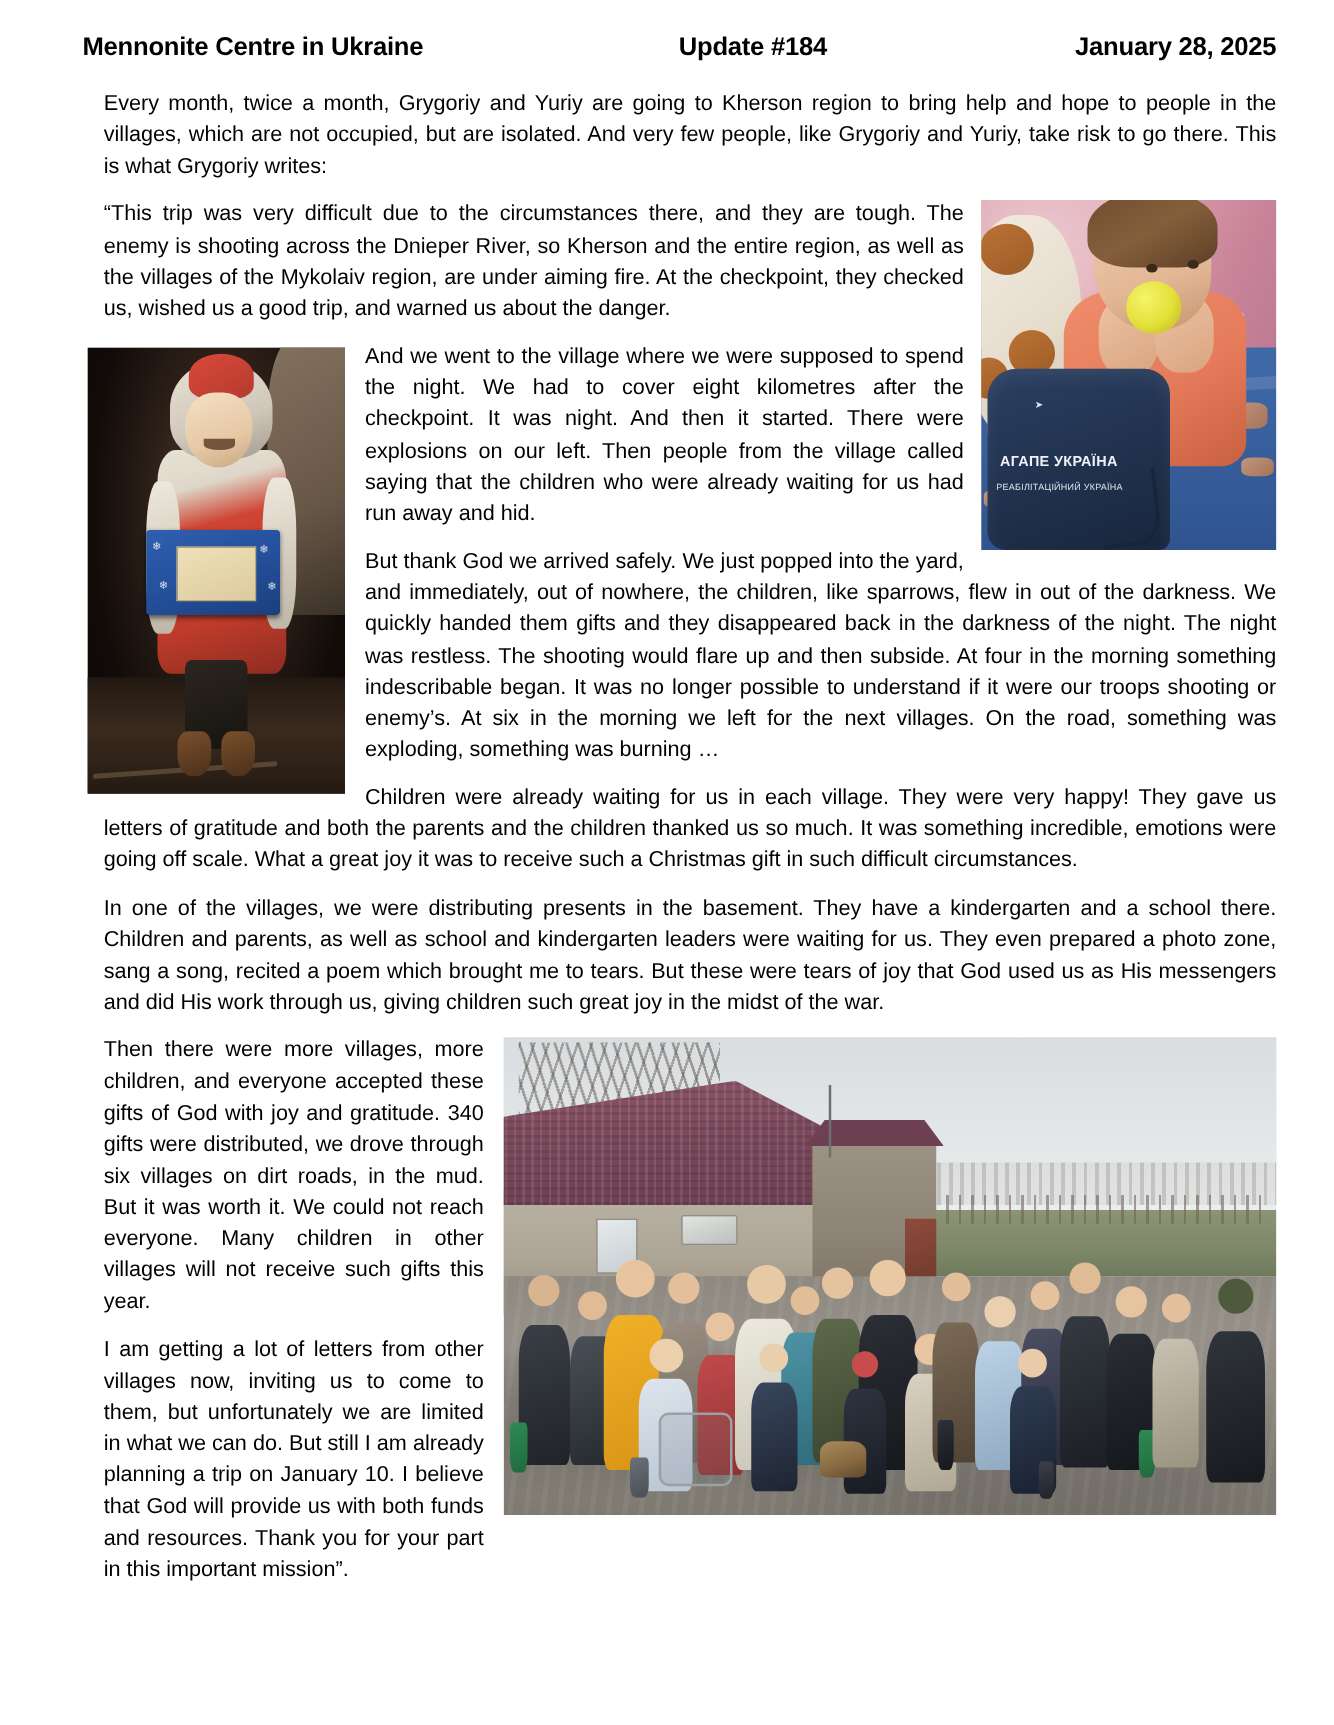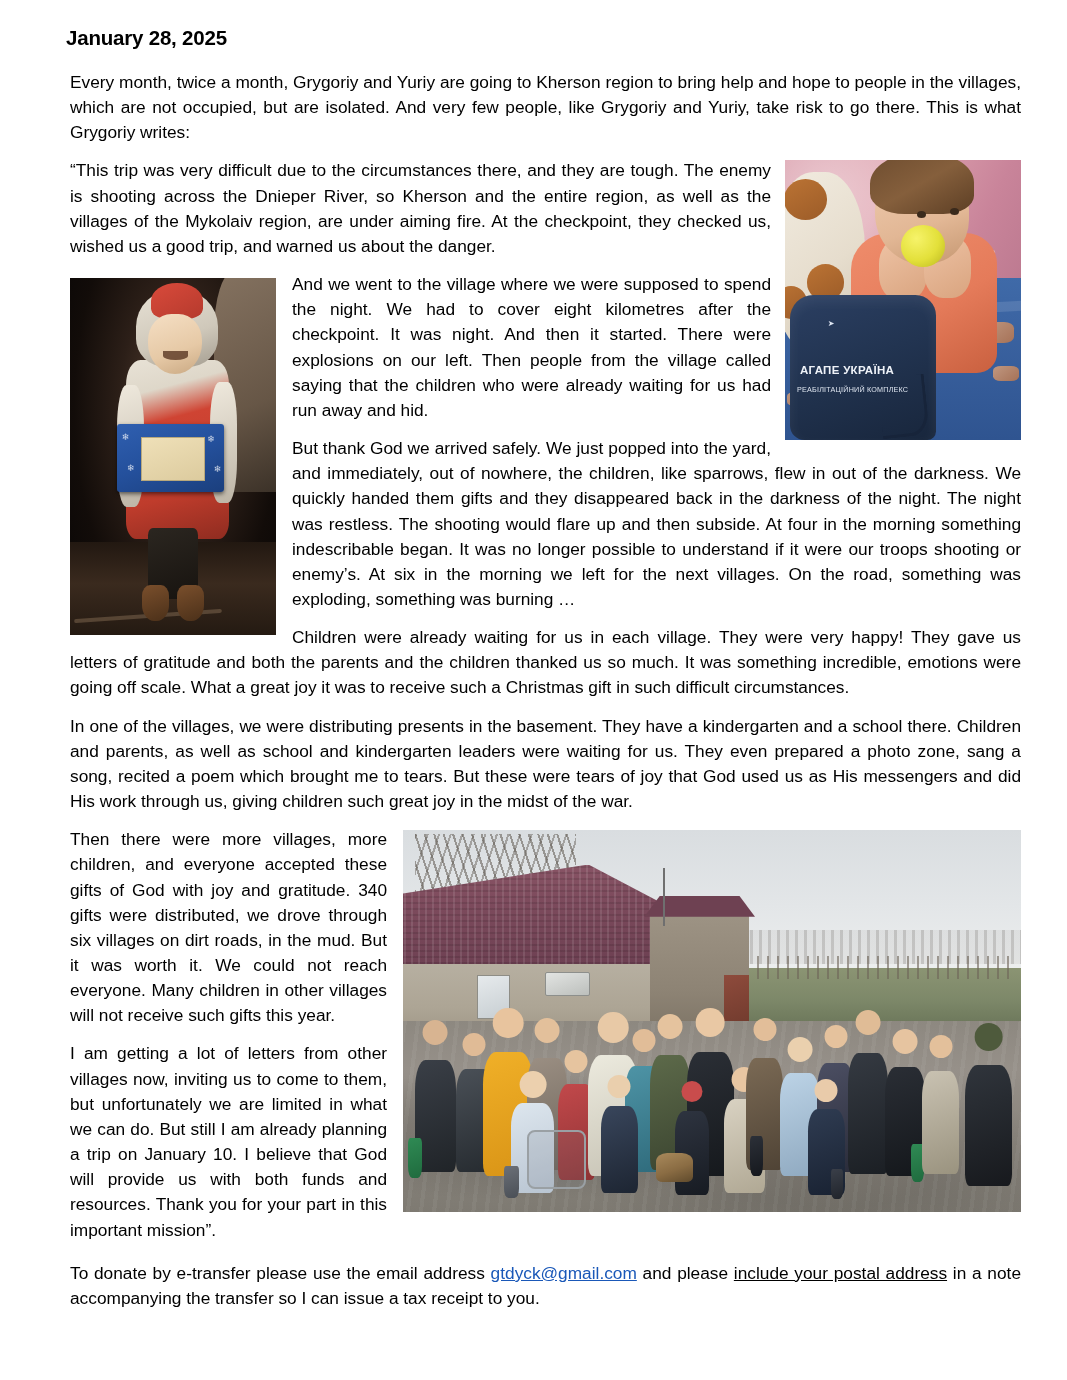--- a/index.html
+++ b/index.html
@@ -43,21 +43,21 @@
   
   .content {
     position: absolute;
     left: 66px;
     top: 70px;
     width: 955px;
     font-size: 17.3px;
     line-height: 1.455;
   }
   p {
-    margin: 0 0 13px 4px;
+    margin: 0 0 13px 17px;
     text-align: justify;
     -webkit-hyphens: none;
     hyphens: none;
   }
 
   
   .photo {
     position: relative;
     overflow: hidden;
     background: #cfcfcf;
@@ -408,20 +408,22 @@
     text-decoration: underline;
   }
   .uline { text-decoration: underline; }
 </style>
 </head>
 <body>
 
 <div class="page">
 
   <div class="header">
+    <div class="h-left">Mennonite Centre in Ukraine</div>
+    <div class="h-center">Update #184</div>
     <div class="h-right">January 28, 2025</div>
   </div>
 
   <div class="content">
 
     <p>Every month, twice a month, Grygoriy and Yuriy are going to Kherson region to bring help and hope to people in the villages, which are not occupied, but are isolated. And very few people, like Grygoriy and Yuriy, take risk to go there. This is what Grygoriy writes:</p>
 
     <div class="photo photo-baby">
       <div class="baby-wall"></div>
       <div class="baby-bed"></div>
@@ -440,21 +442,21 @@
       <div class="baby-arm a1"></div>
       <div class="baby-arm a2"></div>
       <div class="baby-head"></div>
       <div class="baby-hair"></div>
       <div class="baby-eye e1"></div>
       <div class="baby-eye e2"></div>
       <div class="baby-ball"></div>
       <div class="baby-bag">
         <div class="logo">➤</div>
         <div class="txt1">АГАПЕ УКРАЇНА</div>
-        <div class="txt2">РЕАБІЛІТАЦІЙНИЙ КОМПЛЕКС</div>
+        <div class="txt2">РЕАБІЛІТАЦІЙНИЙ УКРАЇНА</div>
         <div class="baby-strap"></div>
       </div>
     </div>
 
     <p>“This trip was very difficult due to the circumstances there, and they are tough. The enemy is shooting across the Dnieper River, so Kherson and the entire region, as well as the villages of the Mykolaiv region, are under aiming fire. At the checkpoint, they checked us, wished us a good trip, and warned us about the danger.</p>
 
     <div class="photo photo-child">
       <div class="night-bg"></div>
       <div class="night-ground"></div>
       <div class="child-adult"></div>
@@ -594,18 +596,15 @@
         <div class="grp-stroller"></div>
         <div class="grp-dog"></div>
       </div>
     </div>
 
     <p>Then there were more villages, more children, and everyone accepted these gifts of God with joy and gratitude. 340 gifts were distributed, we drove through six villages on dirt roads, in the mud. But it was worth it. We could not reach everyone. Many children in other villages will not receive such gifts this year.</p>
 
     <p>I am getting a lot of letters from other villages now, inviting us to come to them, but unfortunately we are limited in what we can do. But still I am already planning a trip on January 10. I believe that God will provide us with both funds and resources. Thank you for your part in this important mission”.</p>
 
 
-    <p style="margin-top:18px;">
-      <span>To donate by e-transfer please use the email address </span><a class="link" href="#">gtdyck@gmail.com</a><span> and please </span><span class="uline">include your postal address</span><span> in a note accompanying the transfer so I can issue a tax receipt to you.</span>
-    </p>
 
   </div>
 </div>
 
 </body></html>

